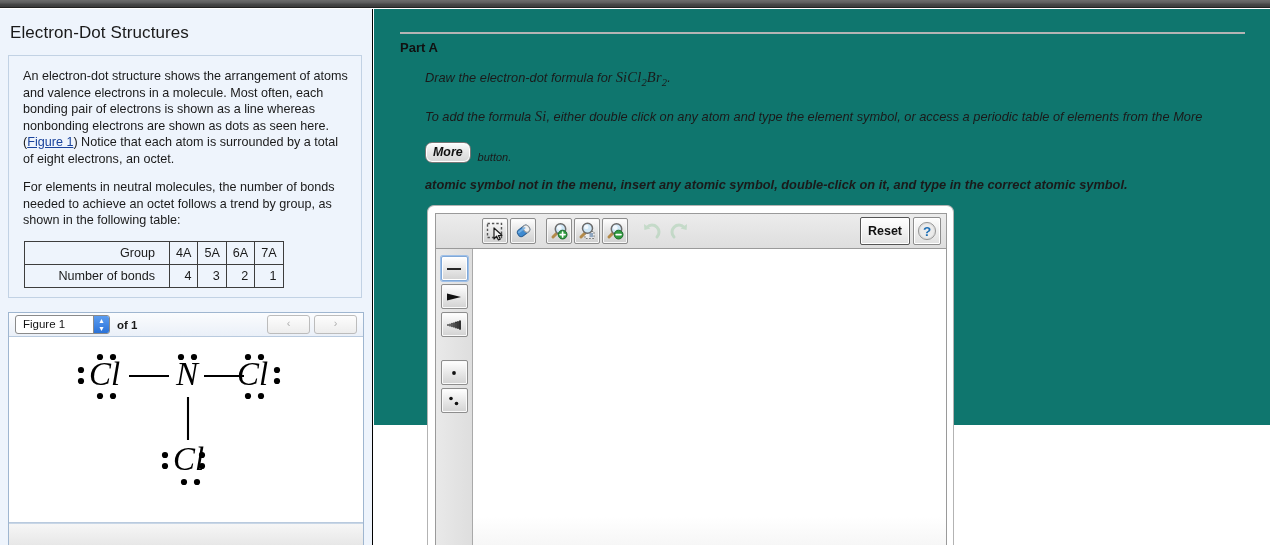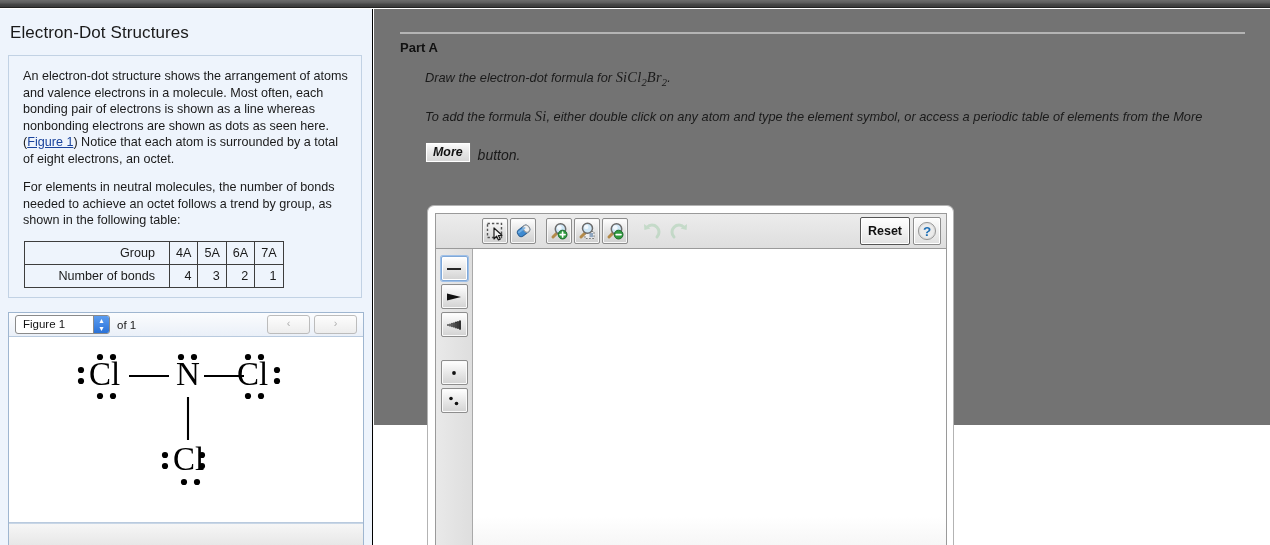--- a/index.html
+++ b/index.html
@@ -136,55 +136,56 @@
     display: flex;
     flex-direction: column;
     align-items: center;
     justify-content: center;
     border-left: 1px solid #8a8a8a;
   }
   .of-text {
     margin-left: 7px;
     font-size: 11.5px;
     color: #1a1a1a;
-    font-weight: normal;
+    font-weight: bold;
   }
   .nav-btns { margin-left: auto; display: flex; gap: 4px; }
   .nav-btn {
     width: 41px; height: 17px;
     border: 1px solid #bcbcbc;
     border-radius: 3px;
     background: linear-gradient(to bottom, #fdfdfd 0%, #ededed 100%);
     color: #b0b0b0;
     font-size: 11px;
     line-height: 15px;
     text-align: center;
   }
   .figure-canvas {
     position: relative;
     height: 185px;
     background: #ffffff;
     border-bottom: 1px solid #b9cade;
     overflow: hidden;
+    font-style: italic;
   }
   .figure-footer {
     height: 26px;
     background: linear-gradient(to bottom, #f6f6f6 0%, #e4e4e4 100%);
     border-top: 1px solid #c8d6e6;
   }
 
   
   .lewis { position: absolute; left: 0; top: 0; width: 100%; height: 100%; }
 
   
   .right-panel {
     position: absolute;
     left: 374px; top: 9px;
     width: 896px; height: 416px;
-    background: #737373;
+    background: #0f766e;
     box-sizing: border-box;
     padding-left: 40px;
   }
   .part-rule {
     position: absolute;
     left: 26px; top: 23px;
     width: 845px; height: 2px;
     background: #b4b4b4;
   }
   .part-title {
@@ -221,25 +222,25 @@
   }
   .more-btn {
     display: inline-block;
     border: 1px solid #767676;
     background: linear-gradient(to bottom, #fdfdfd 0%, #e6e6e6 50%, #d6d6d6 100%);
     padding: 2px 7px 3px 7px;
     font-size: 12.4px;
     font-weight: bold;
     color: #111;
     box-shadow: inset 0 0 0 1px #ffffff;
-    border-radius: 1px;
+    border-radius: 7px;
   }
   .more-suffix {
     margin-left: 7px;
-    font-size: 14px;
+    font-size: 11px;
     align-self: flex-end;
     padding-bottom: 1px;
   }
 
   
   .draw-outer {
     position: absolute;
     left: 53px; top: 196px;
     width: 527px; height: 349px;
     border: 1px solid #b3b3b3;
@@ -442,20 +443,21 @@
 
       <p class="q-line"><span>Draw the electron-dot formula for </span><span class="mathy">SiCl<sub>2</sub>Br<sub>2</sub></span><span>.</span></p>
 
       <p class="q-line"><span>To add the formula </span><span class="mathy">Si</span><span>, either double click on any atom and type the element symbol, or access a periodic table of elements from the More</span></p>
 
       <div class="more-line">
         <span class="more-btn">More</span>
         <span class="more-suffix">button.</span>
       </div>
 
+      <p class="q-line bold">atomic symbol not in the menu, insert any atomic symbol, double-click on it, and type in the correct atomic symbol.</p>
     </div>
 
     <div class="draw-outer">
       <div class="draw-inner">
 
         <div class="draw-toptools">
 
           <div class="tbtn">
             <svg width="19" height="19" viewBox="0 0 19 19">
               <rect x="1.5" y="1.5" width="14" height="14" fill="none" stroke="#555" stroke-width="1.4" stroke-dasharray="2.4 2"></rect>

